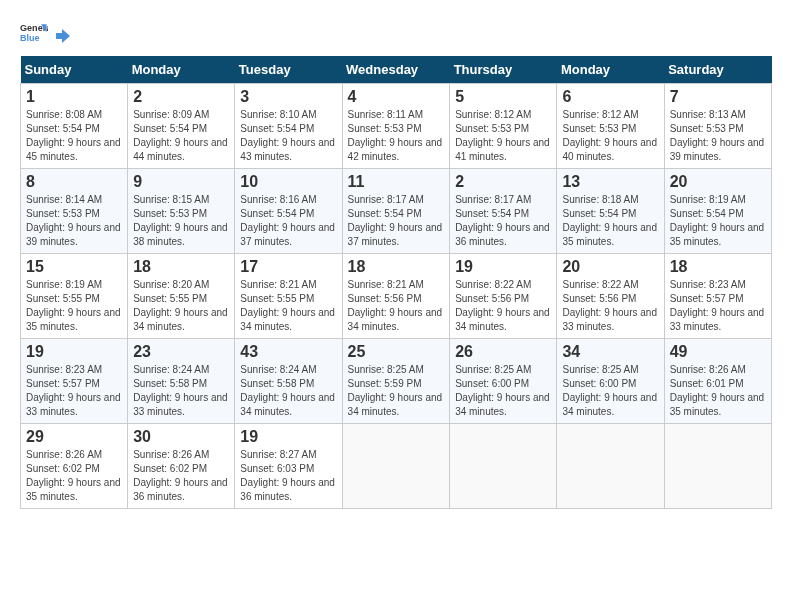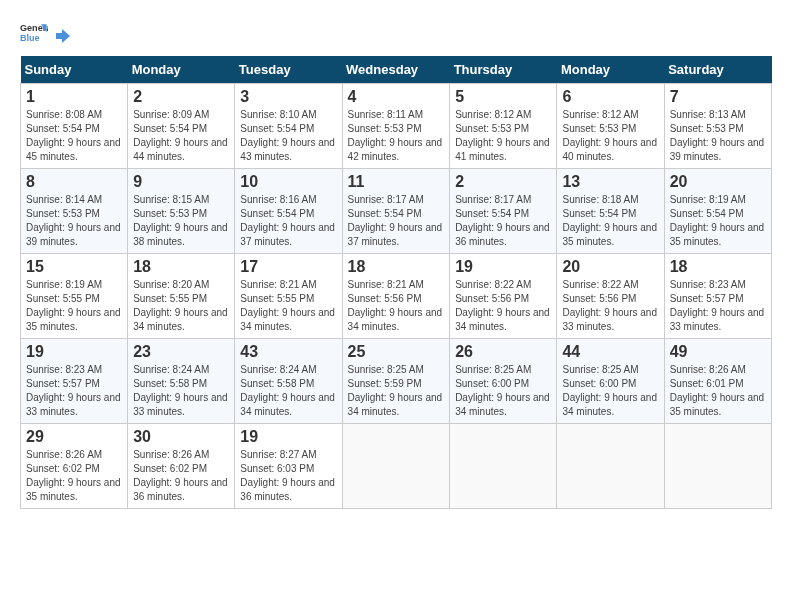--- a/index.html
+++ b/index.html
@@ -221,21 +221,21 @@
       </td>
         <td>
         <span class="day-num">25</span>
         <div class="day-detail">Sunrise: 8:25 AM<br>Sunset: 5:59 PM<br>Daylight: 9 hours and 34 minutes.</div>
       </td>
         <td>
         <span class="day-num">26</span>
         <div class="day-detail">Sunrise: 8:25 AM<br>Sunset: 6:00 PM<br>Daylight: 9 hours and 34 minutes.</div>
       </td>
         <td>
-        <span class="day-num">44</span>
+        <span class="day-num">34</span>
         <div class="day-detail">Sunrise: 8:25 AM<br>Sunset: 6:00 PM<br>Daylight: 9 hours and 34 minutes.</div>
       </td>
         <td>
         <span class="day-num">49</span>
         <div class="day-detail">Sunrise: 8:26 AM<br>Sunset: 6:01 PM<br>Daylight: 9 hours and 35 minutes.</div>
       </td>
       </tr>
       <tr>
         <td>
         <span class="day-num">29</span>

